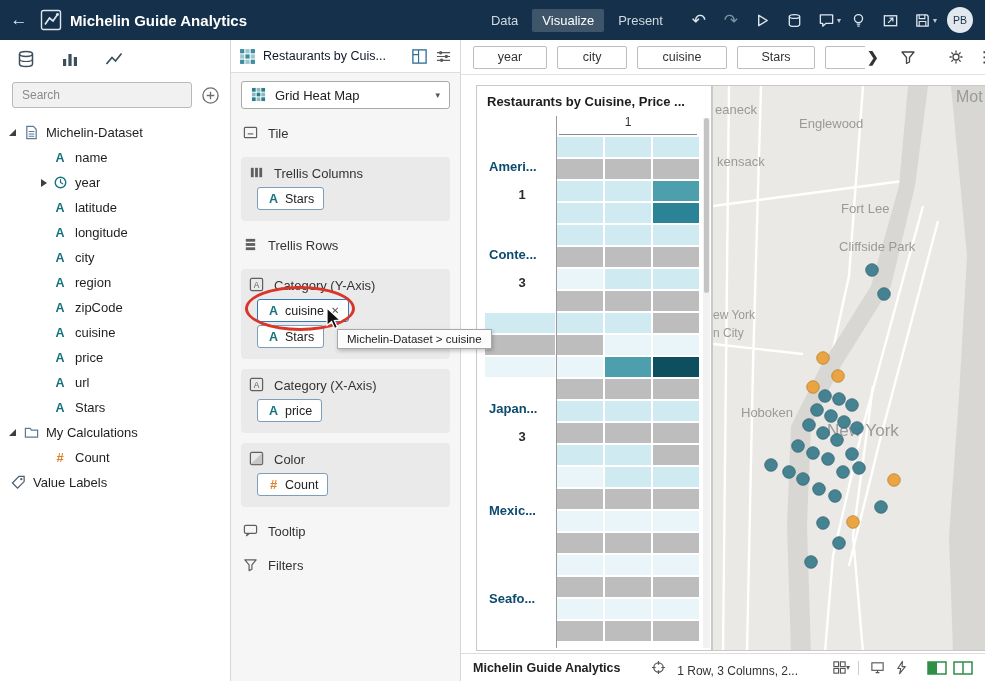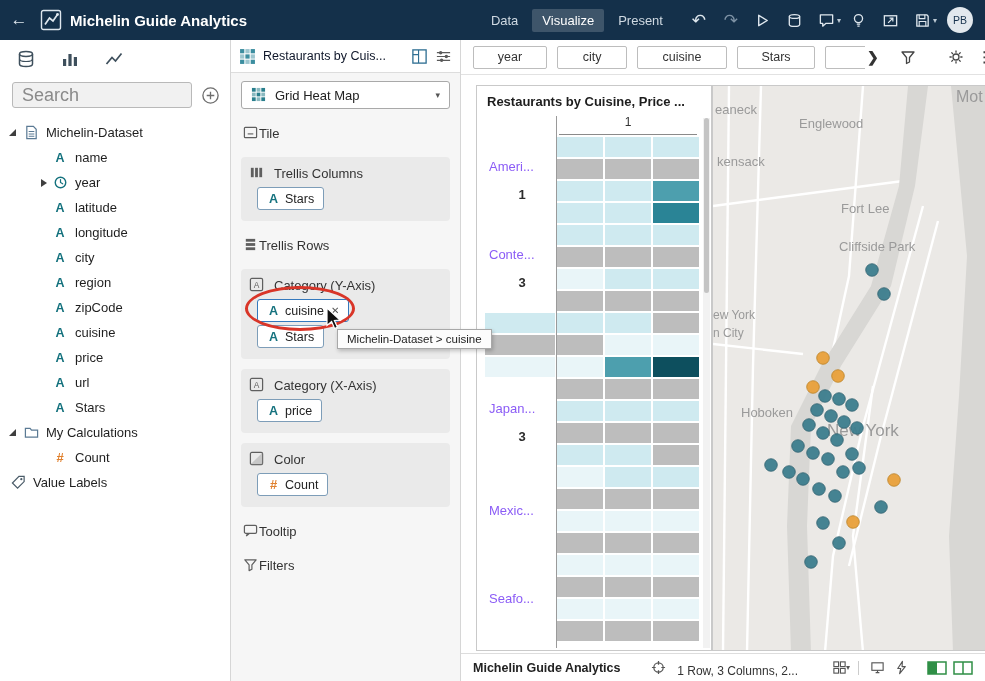--- a/index.html
+++ b/index.html
@@ -18,41 +18,41 @@
 .tbic svg{width:17px;height:17px}
 .tbic.txt{font-size:17px;color:#dfe7ee}
 .tbic.dim{color:#7e92a5}
 .caret{font-size:8px;color:#bcc9d4;margin-left:-6px;margin-right:2px}
 .avatar{width:26px;height:26px;border-radius:50%;background:#e2e8ed;color:#16324d;font-size:10.5px;font-weight:normal;display:flex;align-items:center;justify-content:center;margin:0 12px 0 8px;cursor:pointer}
 
 .datapanel{position:absolute;left:0;top:40px;width:231px;bottom:0;background:#fff;border-right:1px solid #d6d6d6;z-index:5}
 .rail{height:38px;display:flex;align-items:center;gap:24px;padding-left:16px}
 .rail span{width:20px;height:20px;display:flex;cursor:pointer}
 .searchrow{display:flex;align-items:center;padding:4px 10px 0 12px}
-.searchbox{flex:1;height:26px;background:#f1f1f1;border:1px solid #b9b9b9;border-radius:3px;display:flex;align-items:center;padding-left:9px;font-size:18px;color:#8a8a8a;cursor:text}
+.searchbox{flex:1;height:26px;background:#f1f1f1;border:1px solid #b9b9b9;border-radius:3px;display:flex;align-items:center;padding-left:9px;font-size:12px;color:#8a8a8a;cursor:text}
 .addbtn{width:19px;height:19px;margin-left:9px;display:flex;cursor:pointer}
 .tree{margin-top:12px}
 .trow{height:25px;display:flex;align-items:center;font-size:13px;color:#1f1f1f;padding-left:6px;cursor:pointer;white-space:nowrap}
 .trow.lvl1{padding-left:36px}
 .arrslot{width:16px;display:flex;justify-content:center;flex:none}
 .tri-exp{width:0;height:0;border-bottom:7px solid #3f3f3f;border-left:7px solid transparent;margin:0 7px 0 3px}
 .tri-col{width:0;height:0;border-left:6px solid #3f3f3f;border-top:4px solid transparent;border-bottom:4px solid transparent}
 .fi{width:16px;height:16px;display:inline-flex;align-items:center;justify-content:center;margin-right:7px;flex:none}
 .fi svg{width:15px;height:15px}
 .fa{color:#15727e;font-weight:bold;font-size:12.5px}
 .fh{color:#e0812f;font-weight:bold;font-size:13px}
 
 .gpanel{position:absolute;left:231px;top:40px;width:230px;bottom:0;background:#f6f6f6;border-right:1px solid #d6d6d6;z-index:6}
 .gheader{height:33px;background:#fff;border-bottom:1px solid #ddd;display:flex;align-items:center;padding:0 8px;gap:7px}
 .gh-ic{width:17px;height:17px;display:flex;flex:none;cursor:pointer}
 .gh-title{font-size:12.5px;color:#0f172a;flex:1;white-space:nowrap;overflow:hidden}
 .gbody{padding:8px 10px 0 10px}
 .viztype{height:28px;background:#fff;border:1px solid #a9a9a9;border-radius:3px;display:flex;align-items:center;gap:8px;padding:0 9px;font-size:13px;color:#222;cursor:pointer}
 .viztype .dd{margin-left:auto;font-size:9px;color:#555}
-.grow-plain{display:flex;align-items:center;height:20px;margin:14px 2px;font-size:13px;color:#333;cursor:pointer}
+.grow-plain{display:flex;align-items:center;gap:9px;height:20px;margin:14px 2px;font-size:13px;color:#333;cursor:pointer}
 .gi{width:16px;height:16px;display:flex;flex:none}
 .gi svg{width:15px;height:15px}
 .gbox{background:#eaeaea;border-radius:4px;padding:8px;margin:10px 0;position:relative}
 .boxlabel{display:flex;align-items:center;gap:9px;font-size:13px;color:#333;margin-bottom:6px}
 .pill{display:flex;width:fit-content;align-items:center;background:#fff;border:1px solid #7d9db8;border-radius:3px;height:23px;padding:0 9px;margin:3px 0 3px 8px;font-size:12.5px;color:#222;cursor:pointer}
 .pill .fi{width:13px;margin-right:5px}
 .pill.sel{border:1.5px solid #3579bd}
 .pclose{margin-left:7px;font-size:10px;color:#555}
 
 .ellipse{position:absolute;left:4px;top:17px;width:110px;height:45px;border:3px solid #d93528;border-radius:50%;z-index:60;pointer-events:none}
@@ -68,21 +68,21 @@
 .fbic{width:26px;height:22px;display:flex;align-items:center;justify-content:center;cursor:pointer}
 .fbic svg{width:16px;height:16px}
 .fb-dots{font-size:15px;color:#444;margin-left:8px;cursor:pointer}
 .canvas{flex:1;position:relative;background:#fff}
 
 .hmcard{position:absolute;left:15px;top:10px;width:236px;height:566px;border:1px solid #c9c9c9;background:#fff;overflow:hidden}
 .hmtitle{padding:8px 10px 3px 10px;font-size:13px;font-weight:bold;color:#1d1d1d;white-space:nowrap;overflow:hidden}
 .hmheader{margin-left:82px;width:138px;text-align:center;font-size:12px;color:#333;padding:3px 0 5px 0;border-bottom:1px solid #8a8a8a}
 .hmgrid{display:grid;grid-template-columns:70px 46px 46px 46px;grid-auto-rows:20px;gap:2px;margin-left:8px;margin-top:2px}
 .hm-label{grid-row:span 4;display:flex;flex-direction:column;justify-content:center;gap:13px;padding-left:4px;overflow:hidden}
-.hm-cat{font-weight:normal;font-size:13px;color:#8b5cf6;white-space:nowrap;overflow:hidden}
+.hm-cat{font-weight:bold;font-size:13px;color:#0c4a6e;white-space:nowrap;overflow:hidden}
 .hm-val{text-align:center;font-size:13px;font-weight:bold;color:#2b2b2b}
 .hm-cell{background:#fff;cursor:pointer}
 .vline{position:absolute;left:79px;top:30px;bottom:2px;width:1px;background:#9a9a9a}
 .hscroll{position:absolute;right:1px;top:32px;bottom:2px;width:7px;background:#f2f2f2}
 .hthumb{position:absolute;top:0;left:1px;width:5px;height:175px;background:#c4c4c4;border-radius:3px}
 
 .mapcard{position:absolute;left:251px;top:10px;width:274px;height:566px;border:1px solid #c9c9c9;background:#ebe9e6;overflow:hidden}
 
 .bottombar{height:28px;border-top:1px solid #ddd;display:flex;align-items:center;padding:0 12px;background:#fff}
 .bb-tab{font-size:12.5px;font-weight:bold;color:#222;margin-right:auto;cursor:pointer}

